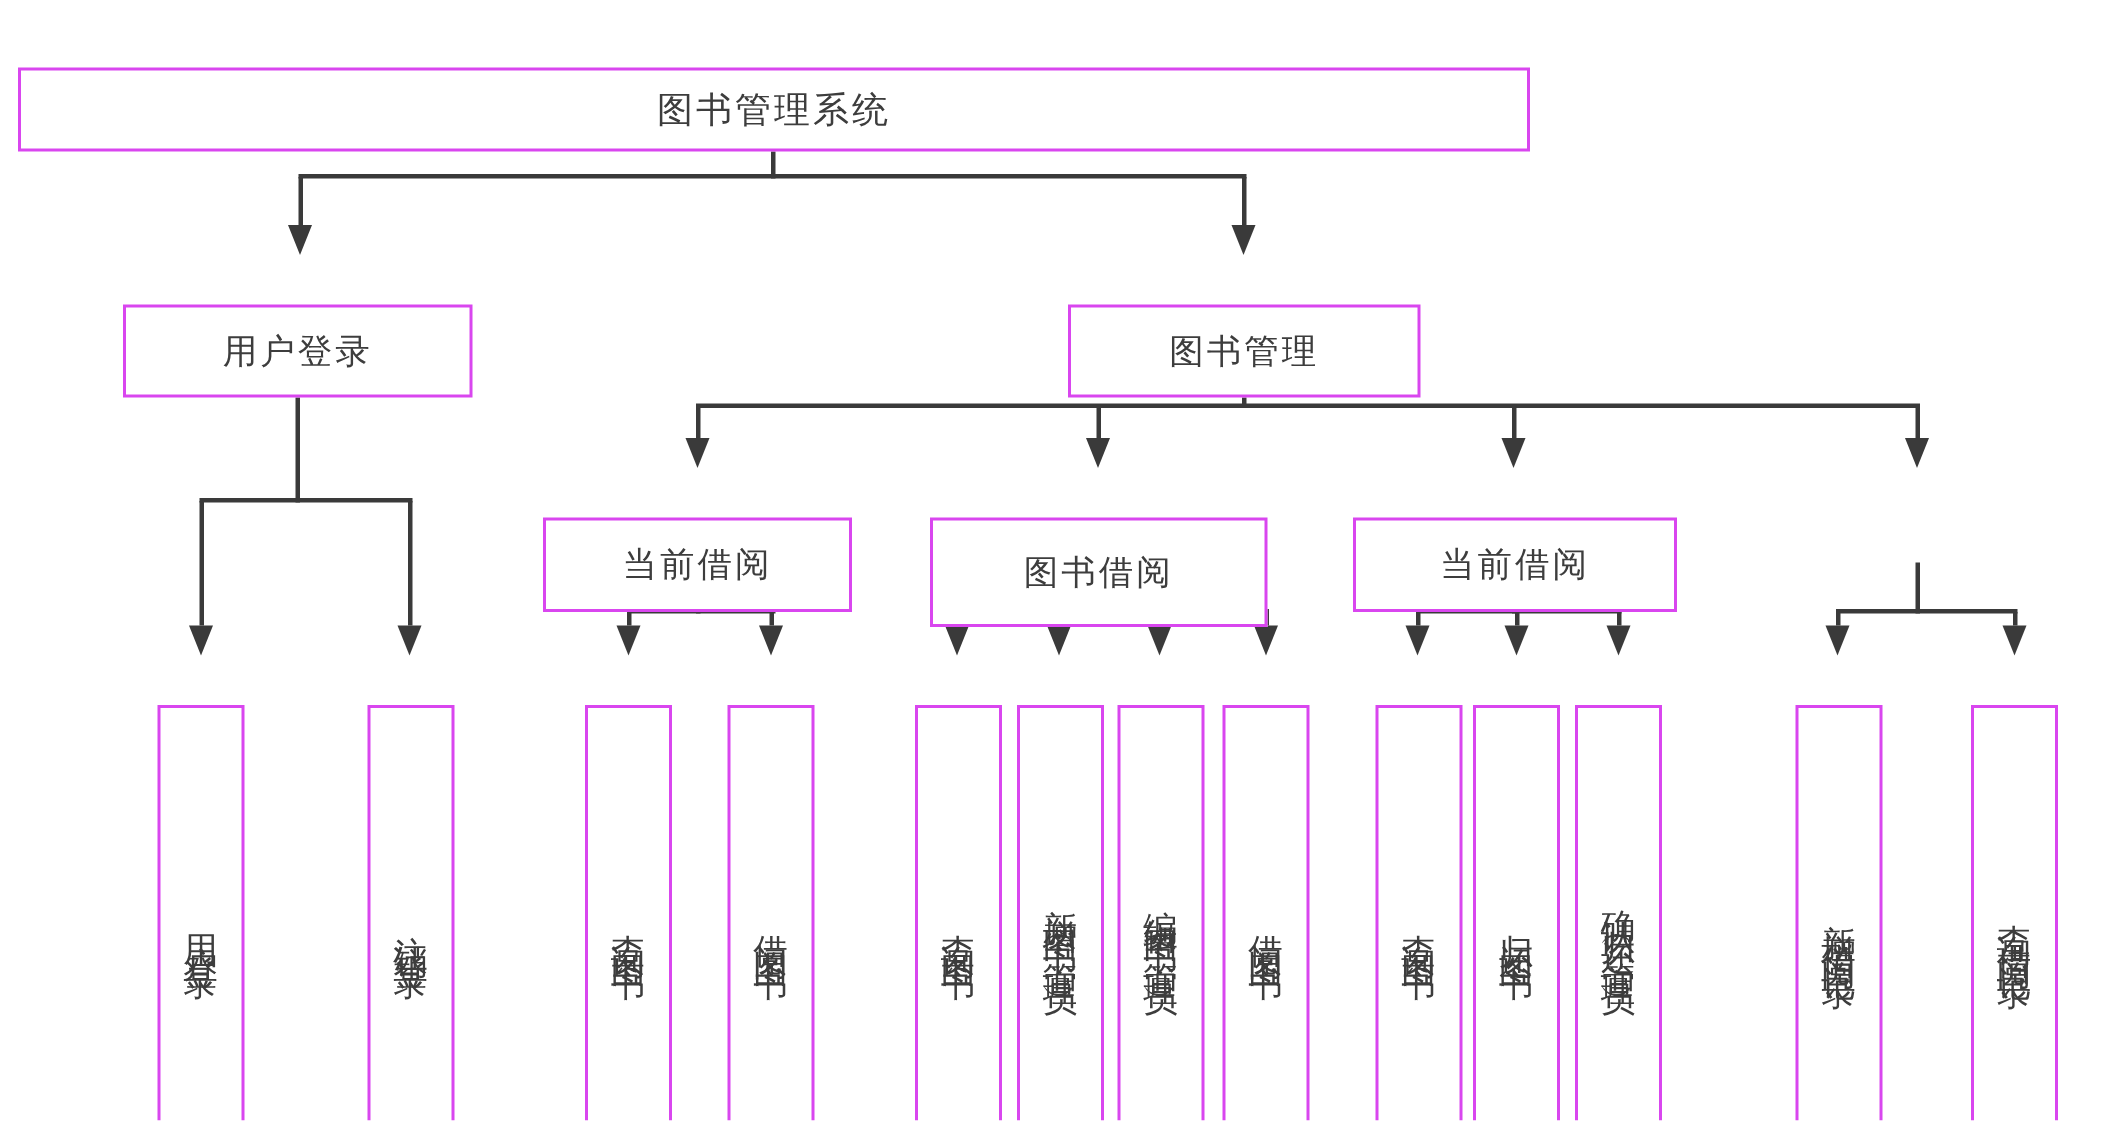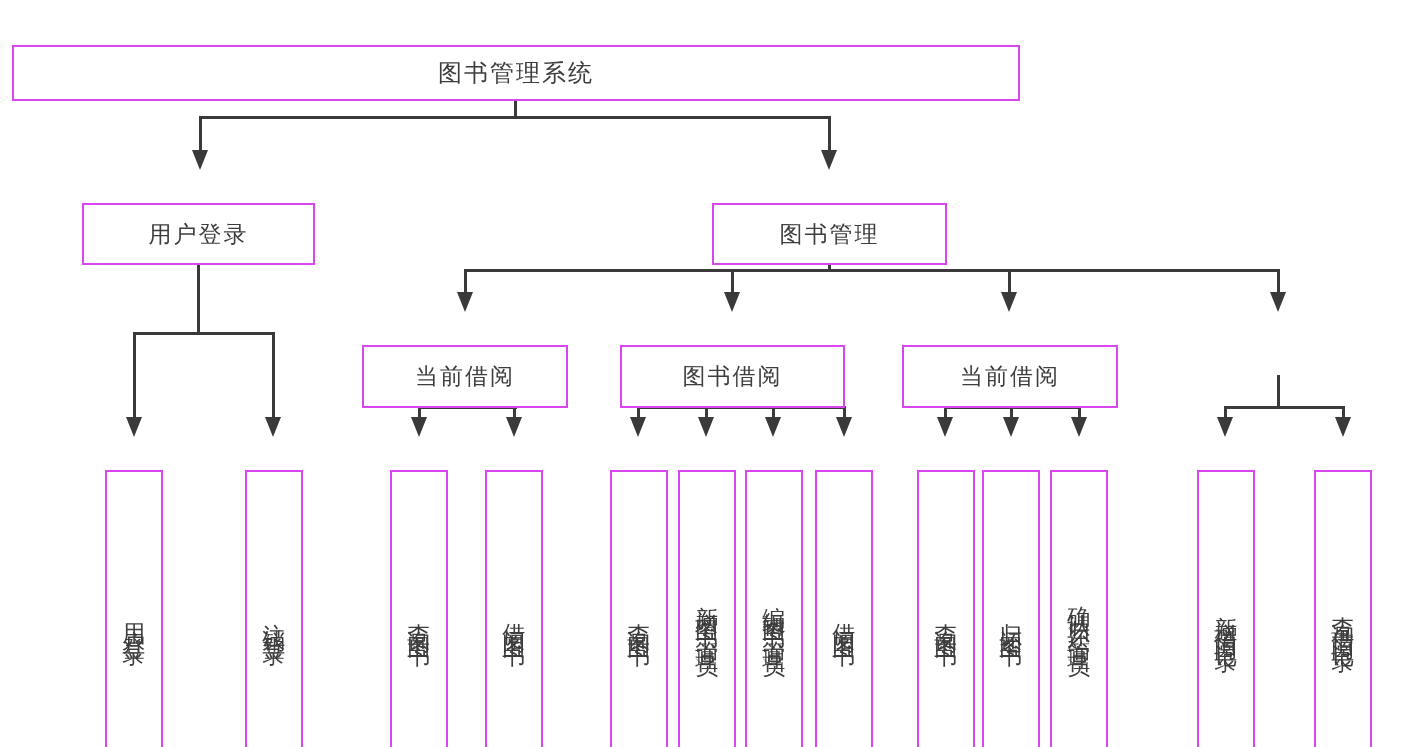--- a/index.html
+++ b/index.html
@@ -101,21 +101,21 @@
   <div class="vline" style="left:731px; top:271px; height:21px;"></div>
   <div class="arrow" style="left:724px; top:292px;"></div>
   <div class="vline" style="left:1008px; top:271px; height:21px;"></div>
   <div class="arrow" style="left:1001px; top:292px;"></div>
   <div class="vline" style="left:1277px; top:271px; height:21px;"></div>
   <div class="arrow" style="left:1270px; top:292px;"></div>
 
   <div class="box" style="left:362px; top:312px; width:206px; height:63px;">
     <span>当前借阅</span>
   </div>
-  <div class="box" style="left:620px; top:312px; width:225px; height:63px;">
+  <div class="box" style="left:620px; top:312px; width:225px; height:73px;">
     <span>图书借阅</span>
   </div>
   <div class="box" style="left:902px; top:312px; width:216px; height:63px;font-family:Liberation Mono, monospace;">
     <span>当前借阅</span>
   </div>
 
   <div class="vline" style="left:464px; top:375px; height:34px;"></div>
   <div class="hline" style="left:418px; top:406px; width:99px;"></div>
   <div class="vline" style="left:418px; top:408px; height:9px;"></div>
   <div class="arrow" style="left:411px; top:417px;"></div>

